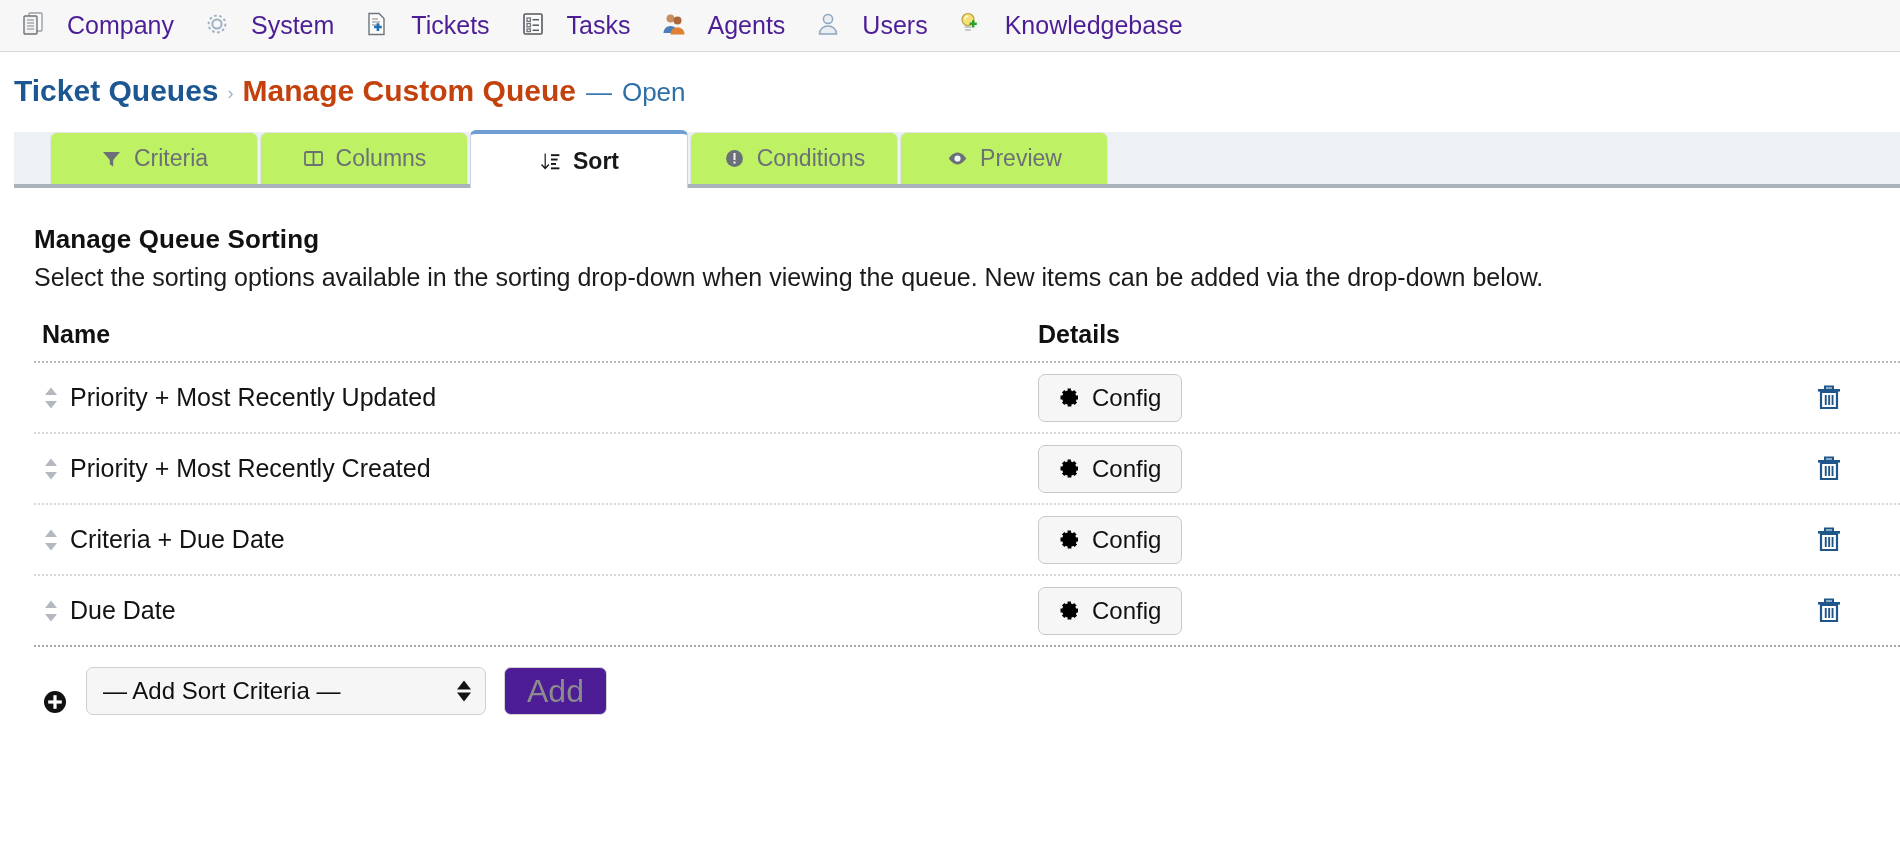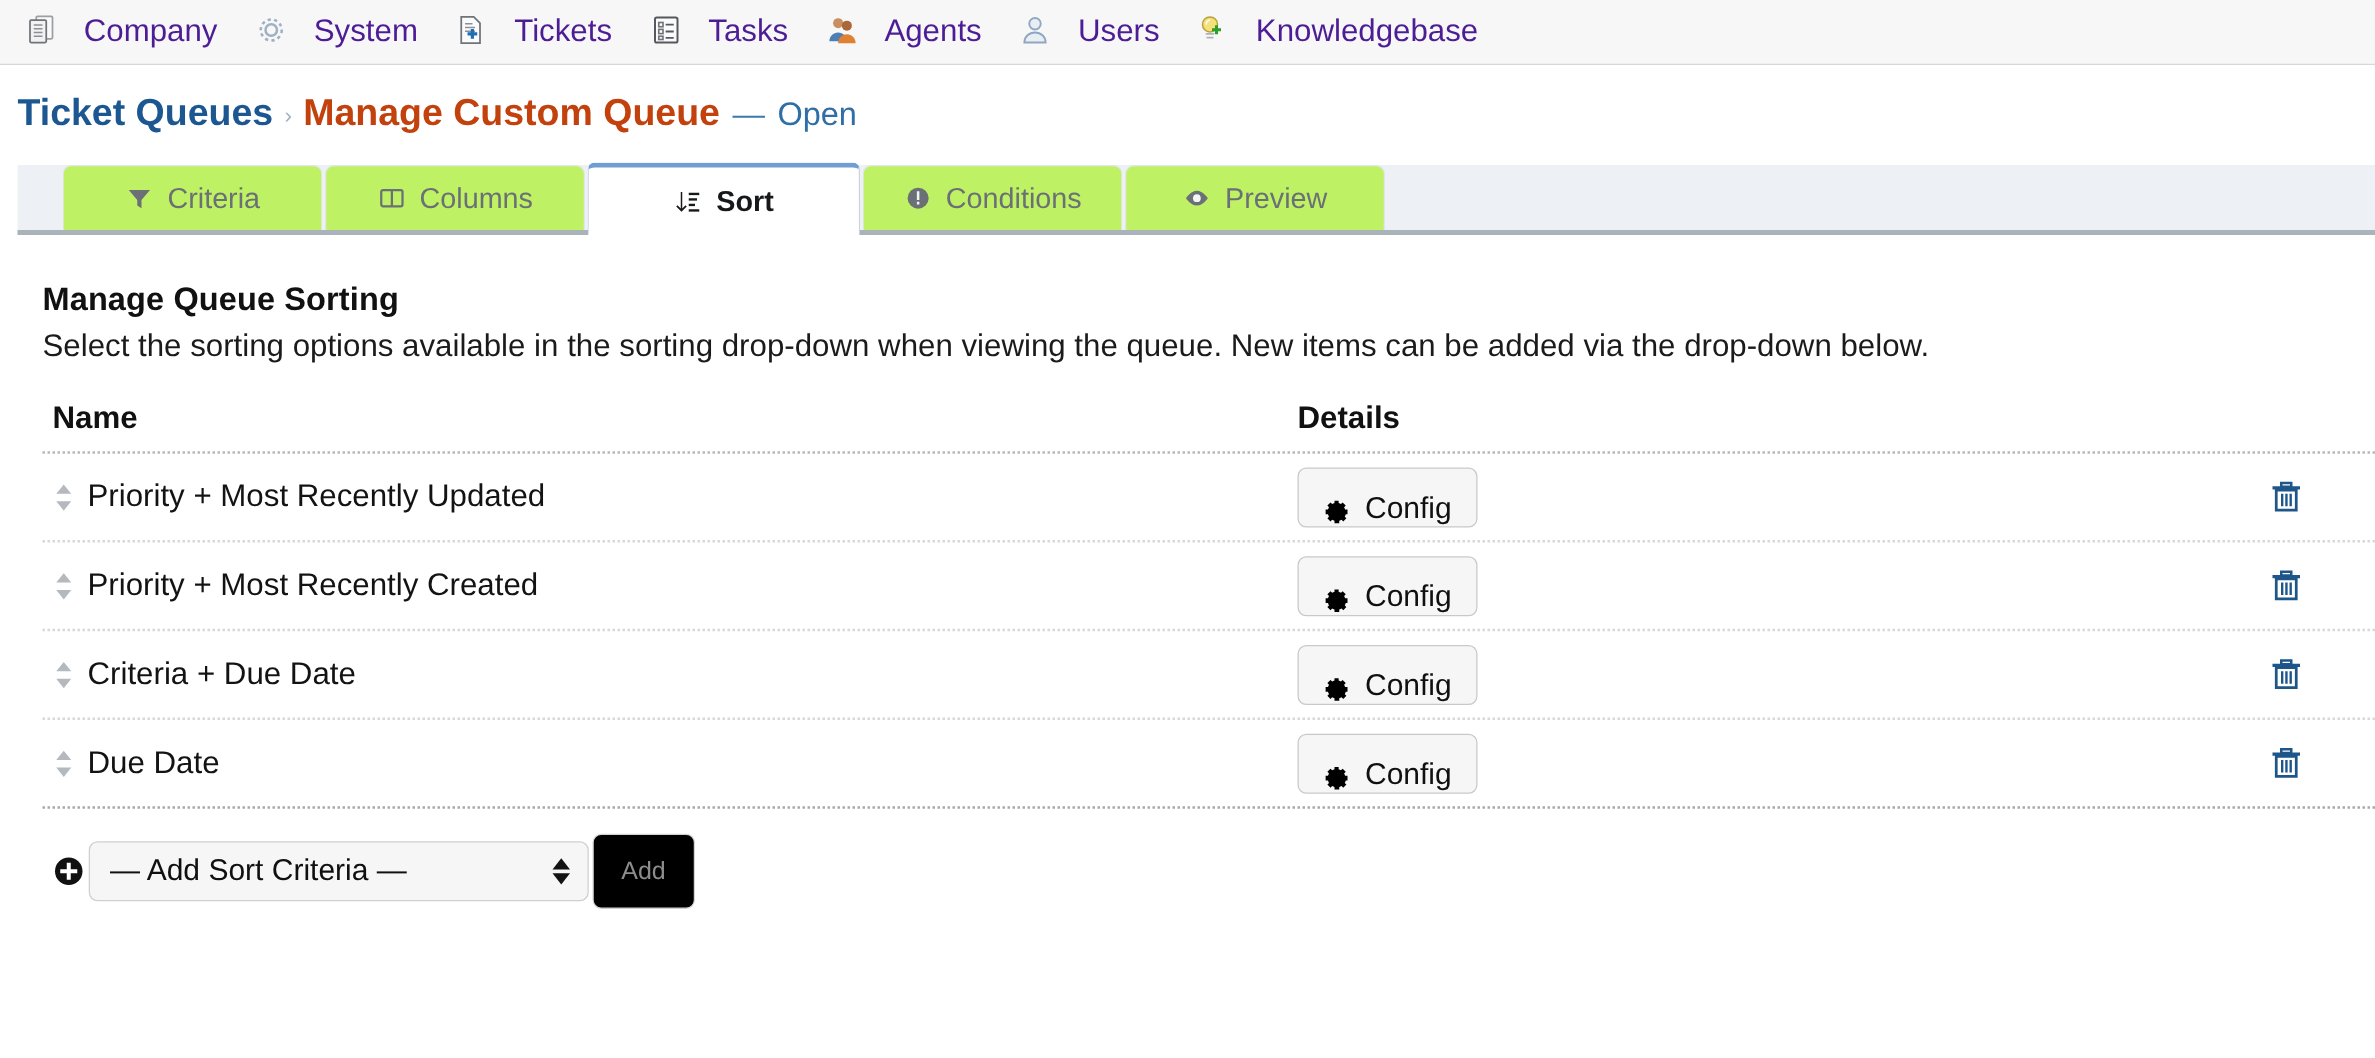--- a/index.html
+++ b/index.html
@@ -201,40 +201,40 @@
   }
   .cell-action {
     flex: 0 0 180px;
     display: flex;
     align-items: center;
     justify-content: center;
   }
 
   .btn-config {
     display: inline-flex;
-    align-items: flex-end;
+    align-items: center;
     gap: 11px;
     height: 48px;
     padding: 0 20px;
     font-size: 24px;
     color: #101010;
     background: #f6f6f6;
     border: 1px solid #c9c9c9;
     border-radius: 7px;
     cursor: pointer;
   }
   .btn-config .g { width: 22px; height: 22px; display:inline-flex; }
 
   .trash { cursor: pointer; width: 28px; height: 30px; display:inline-flex; }
 
   
   .addrow {
     display: flex;
-    align-items: center;
-    gap: 3px;
+    align-items: flex-end;
+    gap: 18px;
     padding: 20px 0 0 8px;
   }
   .plus { width: 26px; height: 26px; display: inline-flex; cursor: pointer; }
 
   .sel {
     position: relative;
     width: 400px;
     height: 48px;
     background: #f6f6f6;
     border: 1px solid #cfcfcf;
@@ -259,25 +259,25 @@
   .sel .arrows i {
     display: block;
     width: 0; height: 0;
     border-left: 7px solid transparent;
     border-right: 7px solid transparent;
   }
   .sel .arrows i.up { border-bottom: 9px solid #131313; }
   .sel .arrows i.dn { border-top: 9px solid #131313; }
 
   .btn-add {
-    height: 60px;
+    height: 48px;
     padding: 0 22px;
-    font-size: 20px;
+    font-size: 32px;
     color: #8c8c8c;
-    background: #000000;
+    background: #4c1d95;
     border: 1px solid #d3d3d3;
     border-radius: 7px;
     cursor: pointer;
     font-family: "Liberation Sans", sans-serif;
   }
 </style>
 </head>
 <body>
 
 <div class="topnav">

